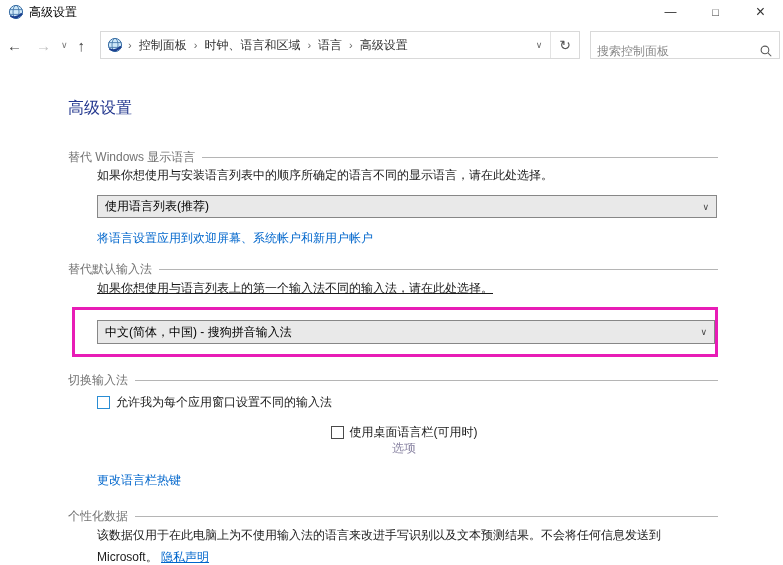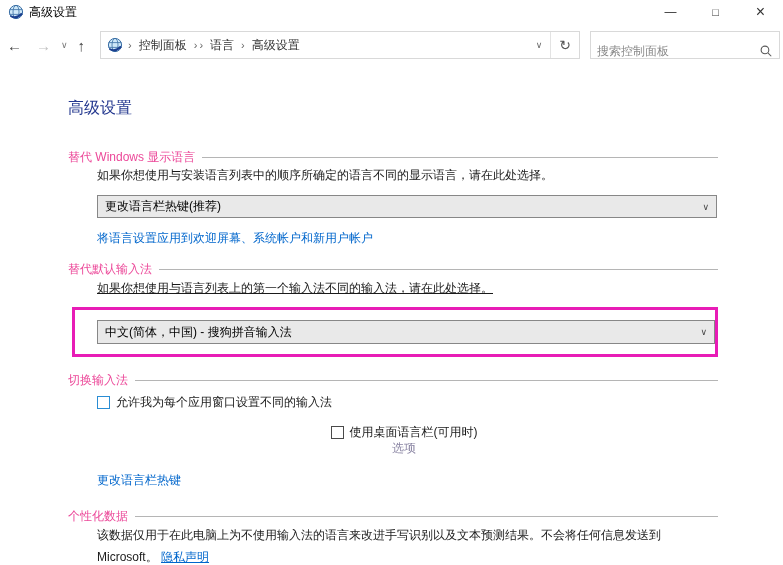--- a/index.html
+++ b/index.html
@@ -37,21 +37,21 @@
   .searchbox input { flex:1; border:none; outline:none; font-family:inherit; font-size:12px;
     color:#333; min-width:0; }
   .searchbox input::placeholder { color:#8a8a8a; opacity:1; }
   .search-icon { flex:0 0 14px; width:14px; height:14px; }
 
   
   .content { position:absolute; left:68px; top:90px; width:650px; }
   h1.page-heading { font-size:16px; font-weight:500; color:#24388f; margin-top:8px; height:20px; }
 
   .section-head { display:flex; align-items:center; height:15px; }
-  .section-head .stitle { white-space:nowrap; color:#ec4899; }
+  .section-head .stitle { white-space:nowrap; color:#737373; }
   .section-head .rule { flex:1; border-top:1px solid #b5b5b5; margin-left:7px; height:0; }
 
   .indent { margin-left:29px; }
   .desc { height:15px; color:#1a1a1a; }
 
   .dropdown { width:620px; height:23px; background:#e9e9e9; border:1px solid #878787;
     display:flex; align-items:center; padding:0 7px; cursor:default; }
   .dropdown .dd-text { flex:1; color:#000; white-space:nowrap; overflow:hidden; }
   .dropdown .dd-chevron { color:#444; font-size:9px; padding-left:6px; }
 
@@ -100,20 +100,21 @@
   <div class="addressbar">
     <svg class="crumb-icon" viewBox="0 0 16 16">
       <circle cx="8" cy="8" r="6.6" fill="#cfe9f9" stroke="#3a6ea5" stroke-width="1"></circle>
       <ellipse cx="8" cy="8" rx="3" ry="6.6" fill="none" stroke="#3a6ea5" stroke-width="0.8"></ellipse>
       <path d="M1.6 5.6h12.8M1.6 10.4h12.8" stroke="#3a6ea5" stroke-width="0.8" fill="none"></path>
       <path d="M2.5 12 q6 3.5 11.5 -2.5" stroke="#1b3f8f" stroke-width="2" fill="none"></path>
     </svg>
     <span class="crumb-sep">›</span>
     <span class="crumb">控制面板</span>
     <span class="crumb-sep">›</span>
+    <span class="crumb">时钟、语言和区域</span>
     <span class="crumb-sep">›</span>
     <span class="crumb">语言</span>
     <span class="crumb-sep">›</span>
     <span class="crumb">高级设置</span>
     <div class="addr-right">
       <span class="addr-chevron">∨</span>
       <span class="addr-refresh">↻</span>
     </div>
   </div>
 
@@ -129,21 +130,21 @@
 <div class="content">
 
   <h1 class="page-heading">高级设置</h1>
 
   <div class="section-head" style="margin-top:32px;">
     <span class="stitle">替代 Windows 显示语言</span>
     <span class="rule"></span>
   </div>
   <div class="desc indent" style="margin-top:2px;">如果你想使用与安装语言列表中的顺序所确定的语言不同的显示语言，请在此处选择。</div>
   <div class="dropdown indent" style="margin-top:13px;">
-    <span class="dd-text">更改语言栏热键(推荐)</span>
+    <span class="dd-text">使用语言列表(推荐)</span>
     <span class="dd-chevron">∨</span>
   </div>
   <div class="link indent" style="margin-top:12px;">将语言设置应用到欢迎屏幕、系统帐户和新用户帐户</div>
 
   <div class="section-head" style="margin-top:17px;">
     <span class="stitle">替代默认输入法</span>
     <span class="rule"></span>
   </div>
   <div class="desc indent" style="margin-top:3px;text-decoration:underline;">如果你想使用与语言列表上的第一个输入法不同的输入法，请在此处选择。</div>
   <div class="highlight-box" style="margin-top:12px;">

